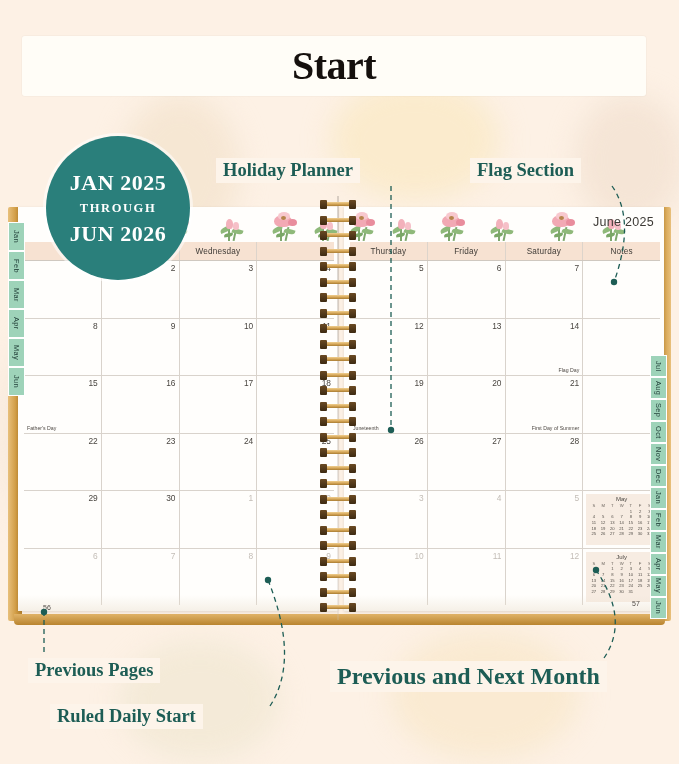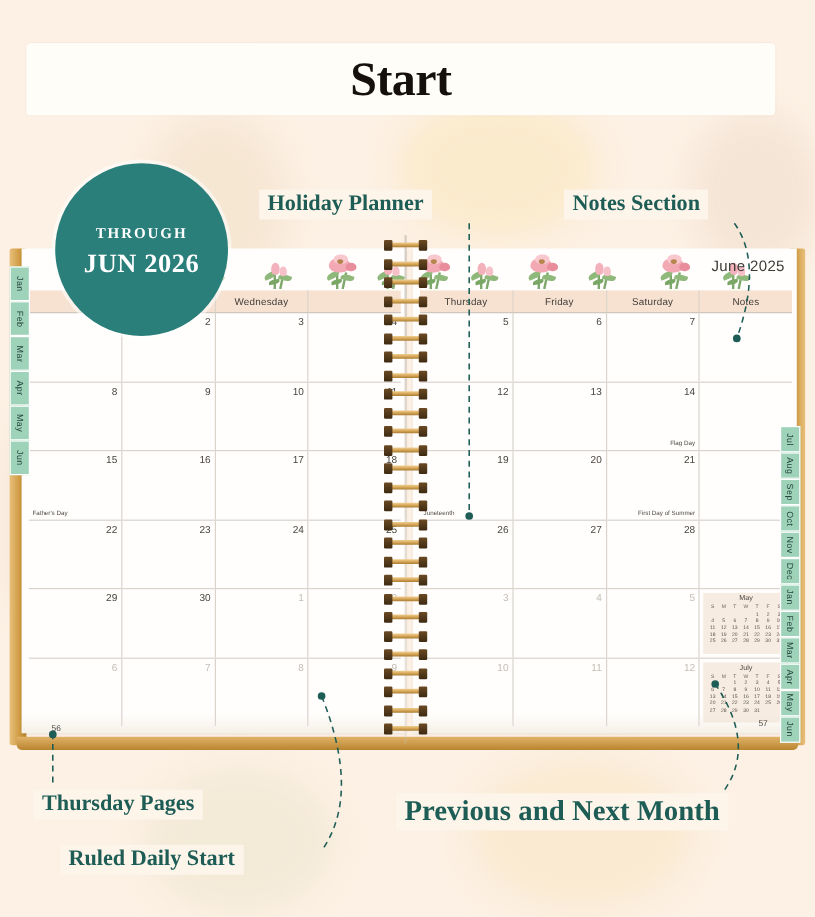--- a/index.html
+++ b/index.html
@@ -162,27 +162,28 @@
 <div class="wm wm3"></div>
 <div class="wm wm4"></div>
 <div class="wm wm5"></div>
 <div class="wm wm6"></div>
 
 <div id="banner">
   <span class="word">Start</span>
 </div>
 
 <div id="badge">
+  <div class="b1">JAN 2025</div>
   <div class="b2">THROUGH</div>
   <div class="b3">JUN 2026</div>
 </div>
 
 <div class="lbl" id="lbl-holiday">Holiday Planner</div>
-<div class="lbl" id="lbl-notes">Notes Section</div>
-<div class="lbl" id="lbl-numbered">Thursday Pages</div>
+<div class="lbl" id="lbl-notes">Flag Section</div>
+<div class="lbl" id="lbl-numbered">Previous Pages</div>
 <div class="lbl" id="lbl-ruled">Ruled Daily Start</div>
 <div class="lbl" id="lbl-prevnext">Previous and Next Month</div>
 
 <svg id="leaders">
   <g stroke="#1d5d55" stroke-width="1.3" fill="none" stroke-dasharray="5,4">
 
     <path d="M391 186 L391 430"></path>
 
     <path d="M612 186 Q636 220 614 282"></path>
 

